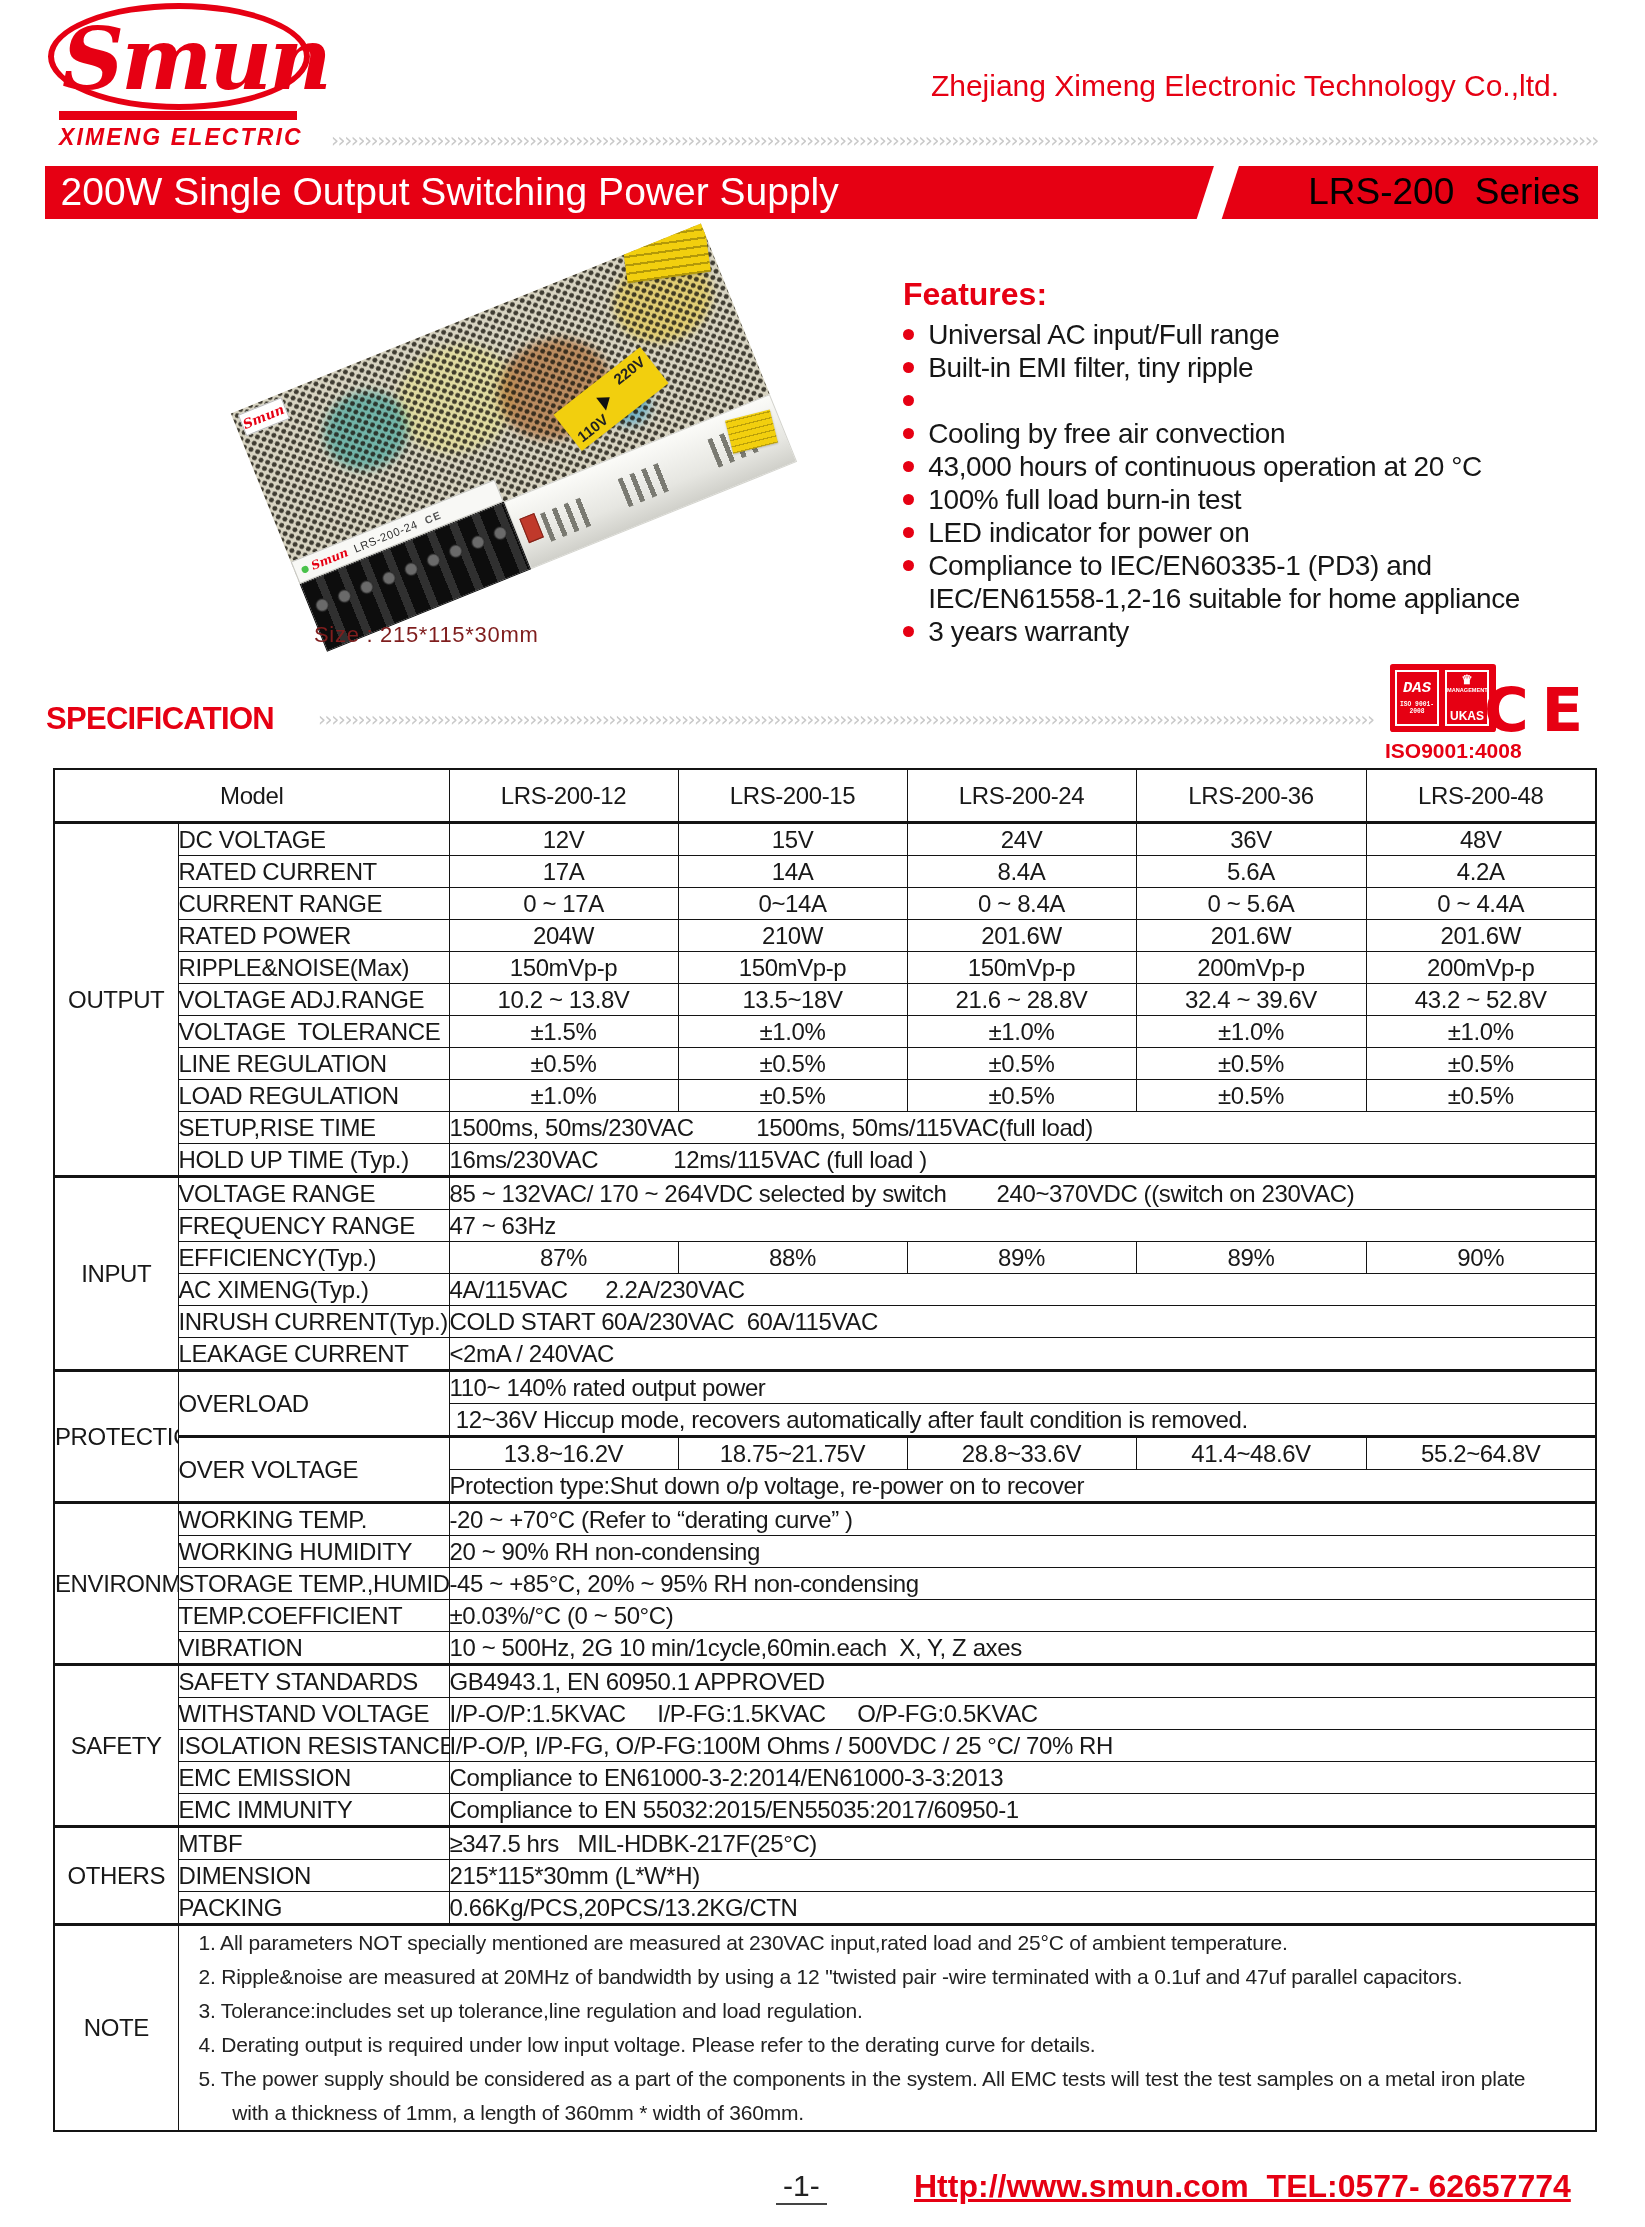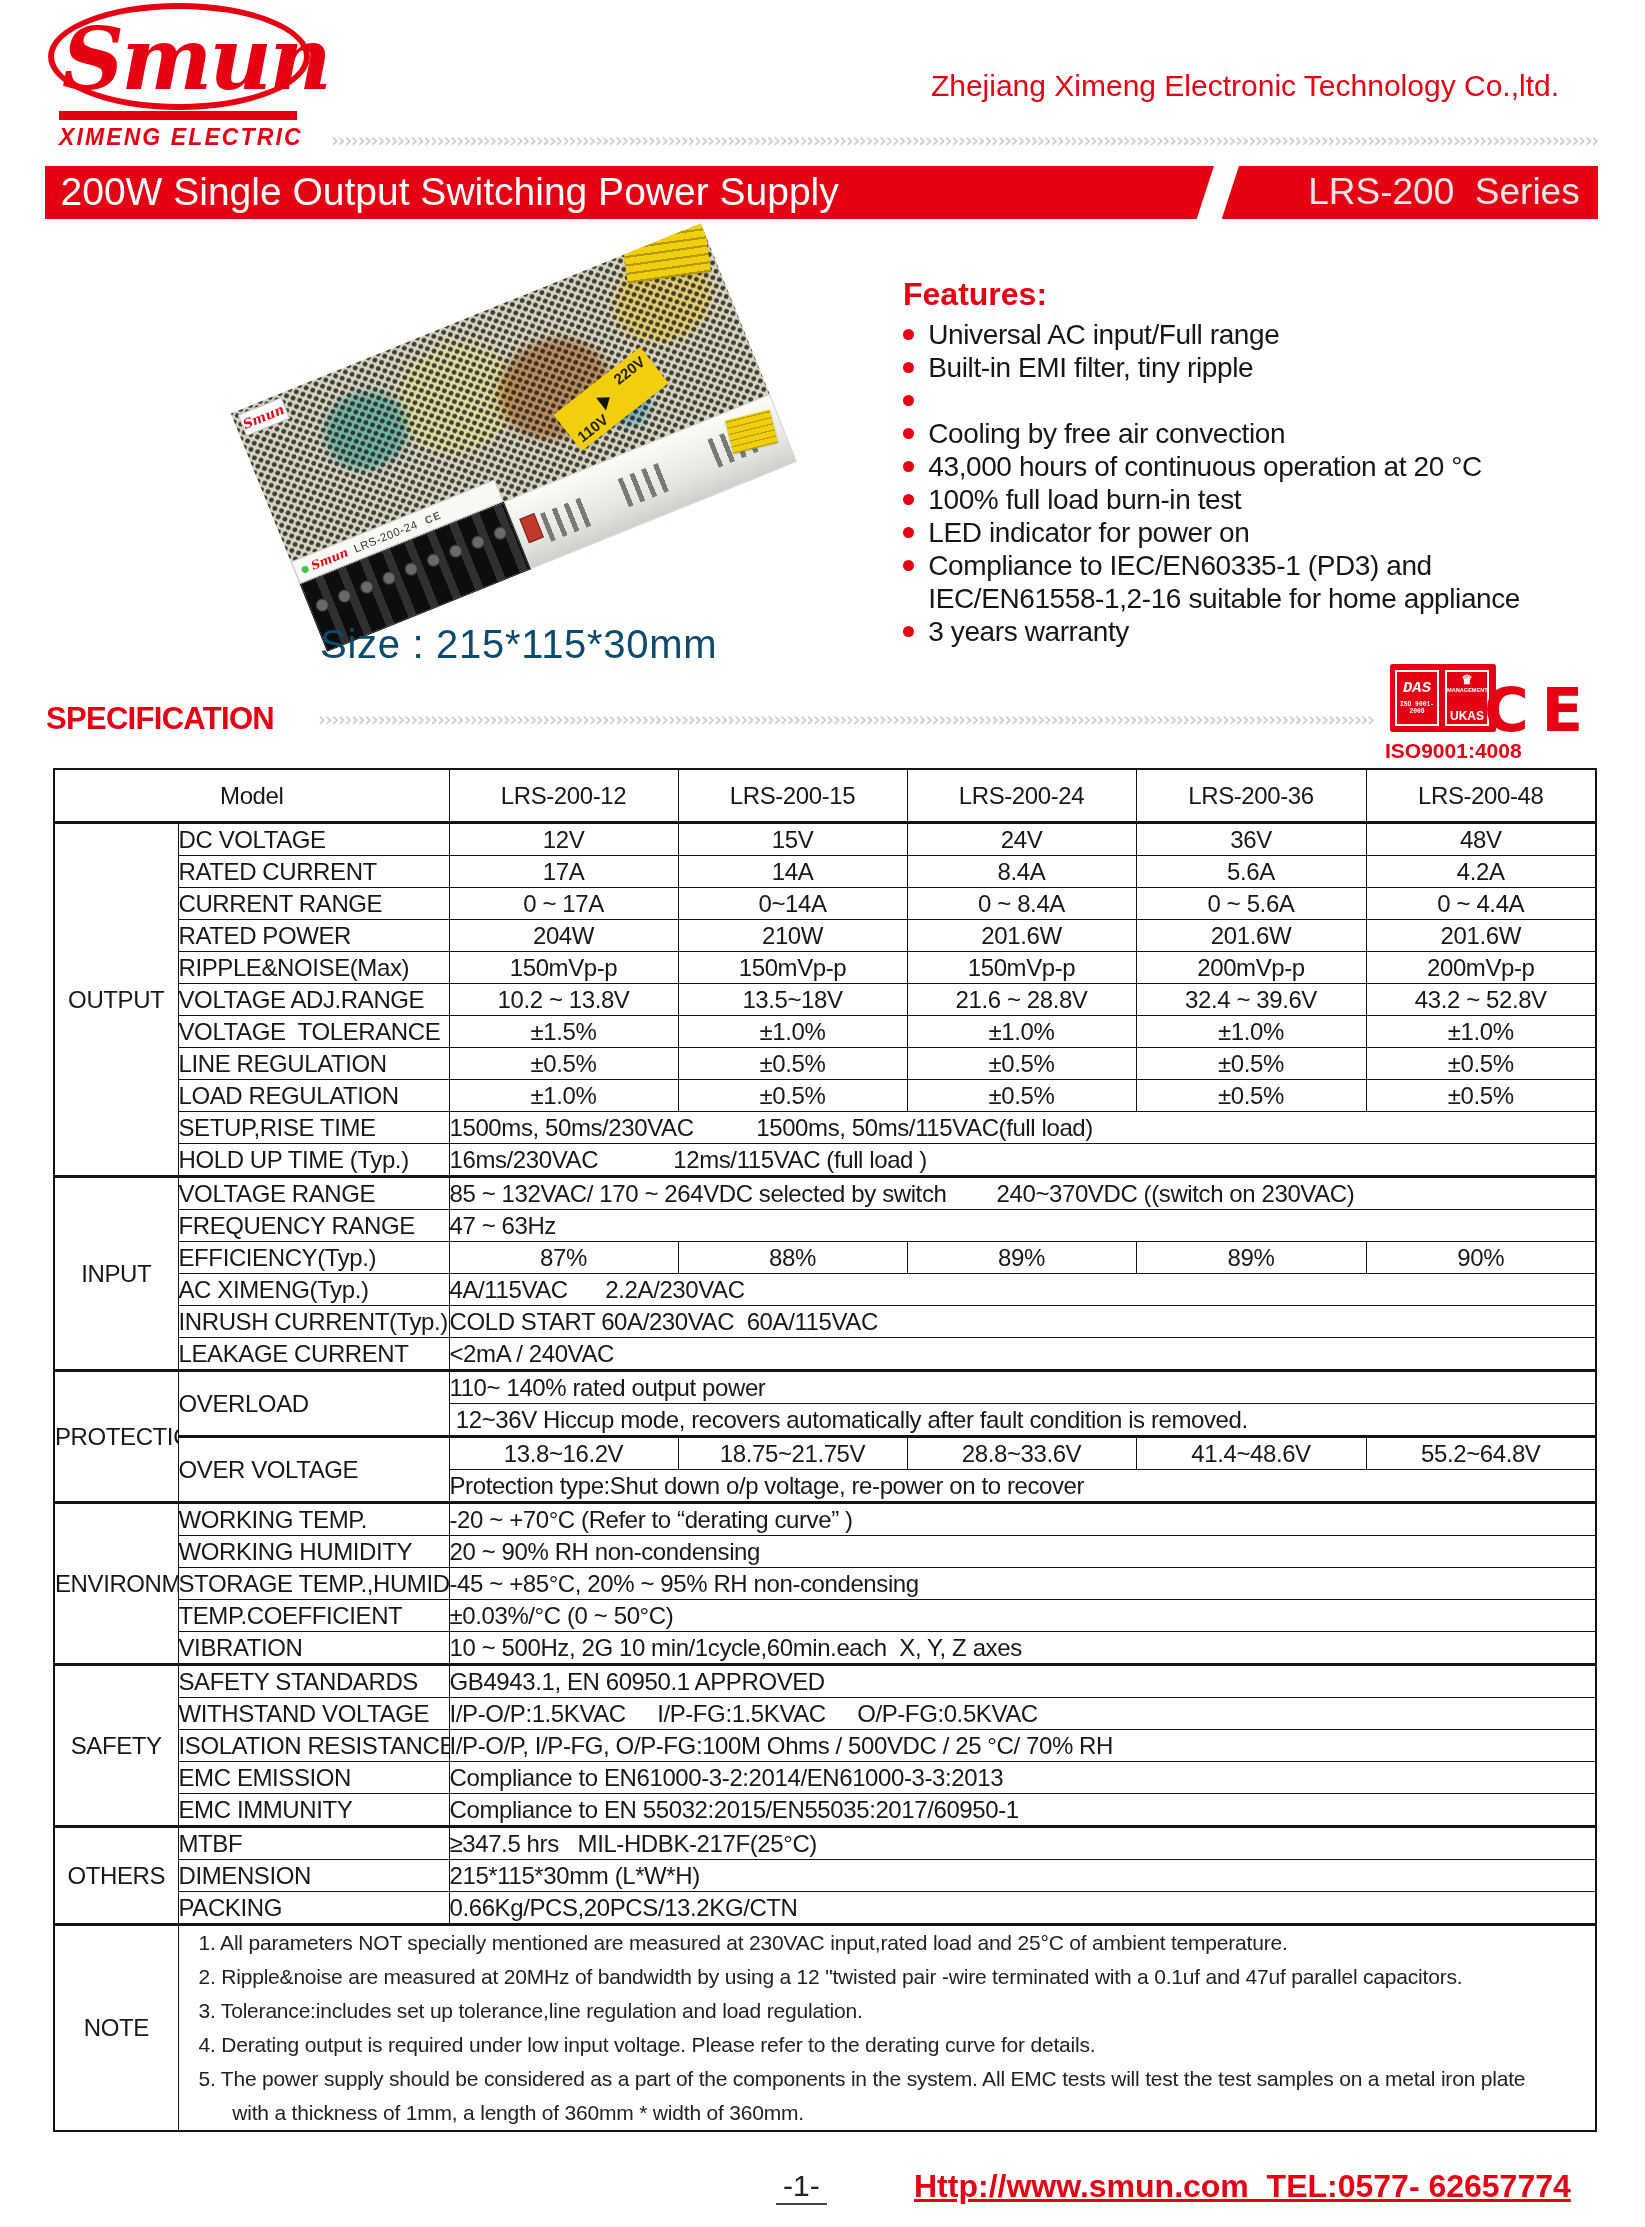--- a/index.html
+++ b/index.html
@@ -19,21 +19,21 @@
     color:var(--red);letter-spacing:2.1px;white-space:pre;}
   .company{position:absolute;right:86px;top:69px;font-size:30px;color:var(--red);letter-spacing:0px;}
   .chev{color:#c9c9c9;font-size:20px;letter-spacing:-1.4px;white-space:nowrap;overflow:hidden;
     font-family:"DejaVu Sans",sans-serif;}
   .chev-header{position:absolute;left:331px;top:128px;width:1267px;height:24px;}
   .title-bar{position:absolute;left:45px;top:166px;width:1553px;height:53px;background:var(--red);}
   .title-gap{position:absolute;left:1160px;top:-4.2px;width:25px;height:63px;background:#fff;
     transform:skewX(-18deg);}
   .title-left{position:absolute;left:15.5px;top:0;height:53px;line-height:52px;color:#fff;
     font-size:39px;letter-spacing:0px;white-space:pre;}
-  .title-right{position:absolute;right:18.3px;top:0;height:40px;line-height:52px;color:#e5e5e5;
+  .title-right{position:absolute;right:18.3px;top:0;height:40px;line-height:52px;color:#000000;
     font-size:37px;white-space:pre;}
 
   
   .photo{position:absolute;left:208px;top:267px;width:605px;height:359px;}
   .psu{position:absolute;left:53px;top:42px;width:507px;height:260px;transform:rotate(-22deg);}
   .mesh{position:absolute;left:0;top:0;width:507px;height:184px;background:#d8d4c2;
     border:2.8px solid #ececе8;border:2.8px solid #ececе8;box-sizing:border-box;overflow:hidden;}
   .blob{position:absolute;border-radius:50%;filter:blur(5px);opacity:.6;}
   .b1{left:155px;top:17.6px;width:120px;height:106px;background:#e6e08a;}
   .b2{left:253px;top:49px;width:113px;height:99px;background:#a85c1e;}
@@ -71,21 +71,21 @@
   .sticker{position:absolute;background:#f2cf0e;box-shadow:0 0.7px 2.1px rgba(0,0,0,.25);}
   .stk1{left:422px;top:-14px;width:84px;height:53px;transform:rotate(14deg);
     background-image:repeating-linear-gradient(0deg,rgba(60,50,0,.35) 0 2.1px,transparent 2.1px 8.4px);}
   .stk2{left:303px;top:106px;width:110px;height:46px;transform:rotate(-16deg);z-index:7;}
   .stk2 .v110{position:absolute;left:5.6px;bottom:2.8px;font-size:15px;font-weight:bold;color:#222;}
   .stk2 .v220{position:absolute;right:5.6px;top:2.8px;font-size:15px;font-weight:bold;color:#222;}
   .stk2:after{content:"";position:absolute;left:44px;top:12.7px;width:0;height:0;
     border-left:11.3px solid #111;border-top:8.4px solid transparent;border-bottom:8.4px solid transparent;}
   .stk3{left:232px;top:10px;width:46px;height:34px;transform:rotate(8deg);
     background-image:repeating-linear-gradient(0deg,rgba(60,50,0,.3) 0 1.4px,transparent 1.4px 6.3px);}
-  .caption{position:absolute;left:112px;top:355px;font-size:40px;color:#0c4a6e;letter-spacing:0.7px;}
+  .caption{position:absolute;left:106px;top:355px;font-size:22px;color:#7f1d1d;letter-spacing:0.7px;}
 
   
   .features-title{position:absolute;left:903px;top:276px;font-size:32px;font-weight:bold;color:var(--red);}
   .features{position:absolute;left:903px;top:318px;width:704px;list-style:none;margin:0;padding:0;}
   .features li{display:flex;align-items:center;height:33px;font-size:28px;color:#161616;
     letter-spacing:-0.4px;white-space:pre;}
   .dot{width:11.3px;height:11.3px;border-radius:50%;background:var(--red);margin-right:14px;flex:none;}
   .dot.off{visibility:hidden;}
 
   

